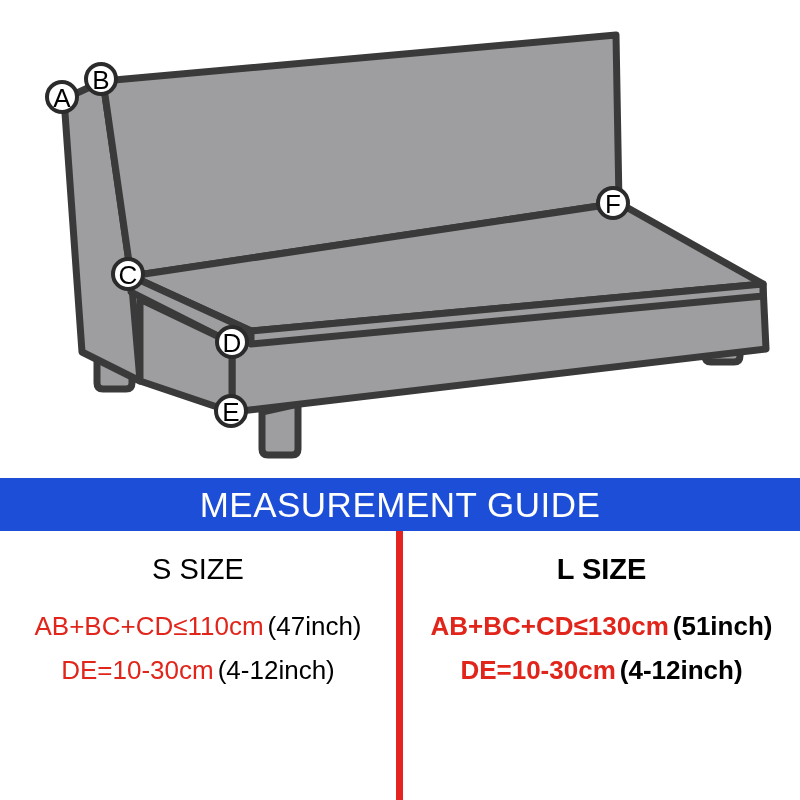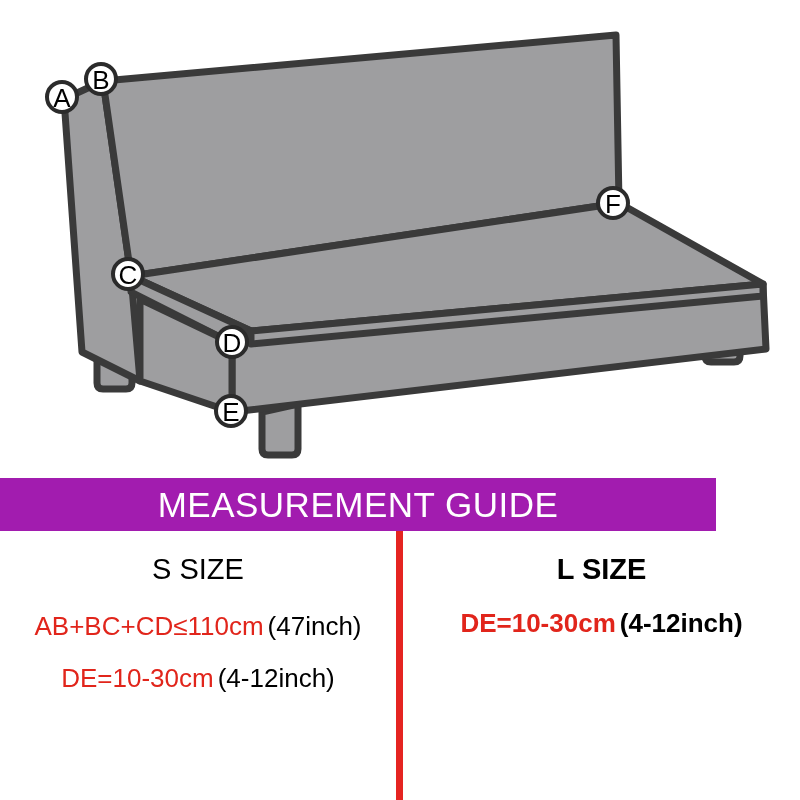--- a/index.html
+++ b/index.html
@@ -47,23 +47,23 @@
     fill: #000000;
     text-anchor: middle;
     dominant-baseline: central;
   }
 
   
   #banner {
     position: absolute;
     left: 0;
     top: 478px;
-    width: 716px;
+    width: 800px;
     height: 53px;
-    background: #a21caf;
+    background: #1d4ed8;
     display: flex;
     align-items: center;
     justify-content: center;
   }
   #banner-title {
     color: #ffffff;
     font-size: 35px;
     font-weight: normal;
     letter-spacing: 0.5px;
     line-height: 1;
@@ -117,21 +117,21 @@
     color: #e1251b;
     font-size: 26px;
   }
   .meas-in {
     color: #000000;
     font-size: 26px;
     margin-left: 4px;
   }
   .row-1 { margin-top: 29px; }
   .row-2 { margin-top: 26px; }
-  .row-3 { margin-top: 26px; }
+  .row-3 { margin-top: 18px; }
 </style>
 </head>
 <body>
 
 <div id="page">
 
   <div id="diagram-area">
     <svg id="sofa-svg" viewBox="0 0 800 478" xmlns="http://www.w3.org/2000/svg">
 
       <g stroke="#3a3a3a" stroke-width="7" stroke-linejoin="round" stroke-linecap="round" fill="#9e9ea0">
@@ -196,20 +196,23 @@
 
 
       <div class="meas-row row-3">
         <span class="meas-cm">DE=10-30cm</span><span class="meas-in">(4-12inch)</span>
       </div>
     </div>
 
     <div class="col col-right">
       <div class="size-head">L SIZE</div>
 
+      <div class="meas-row row-1">
+        <span class="meas-cm">AB+BC+CD≤130cm</span><span class="meas-in">(51inch)</span>
+      </div>
 
 
       <div class="meas-row row-3">
         <span class="meas-cm">DE=10-30cm</span><span class="meas-in">(4-12inch)</span>
       </div>
     </div>
 
   </div>
 </div>
 

